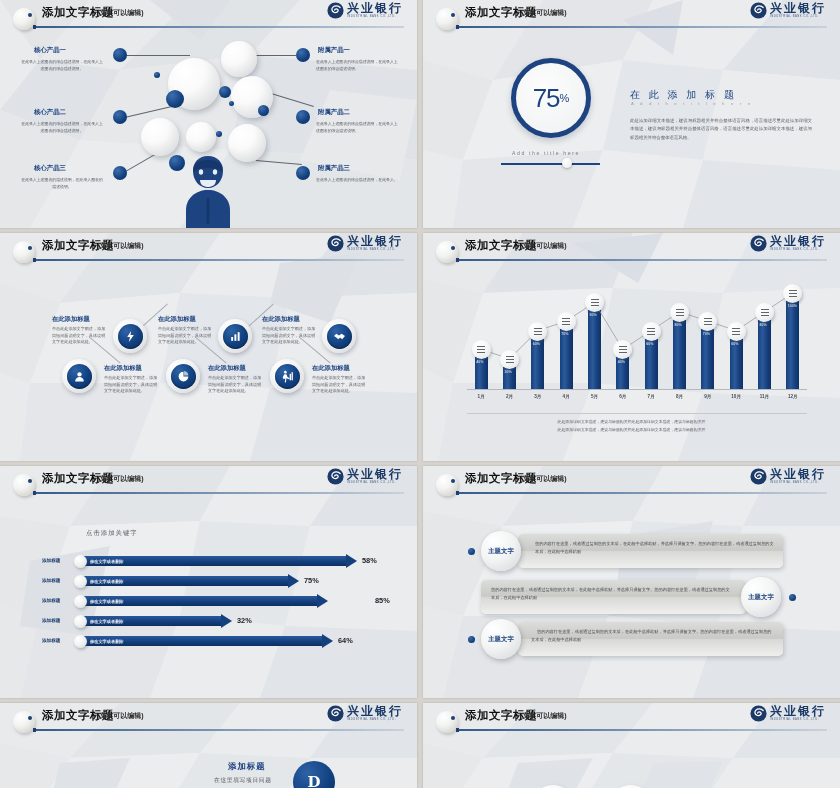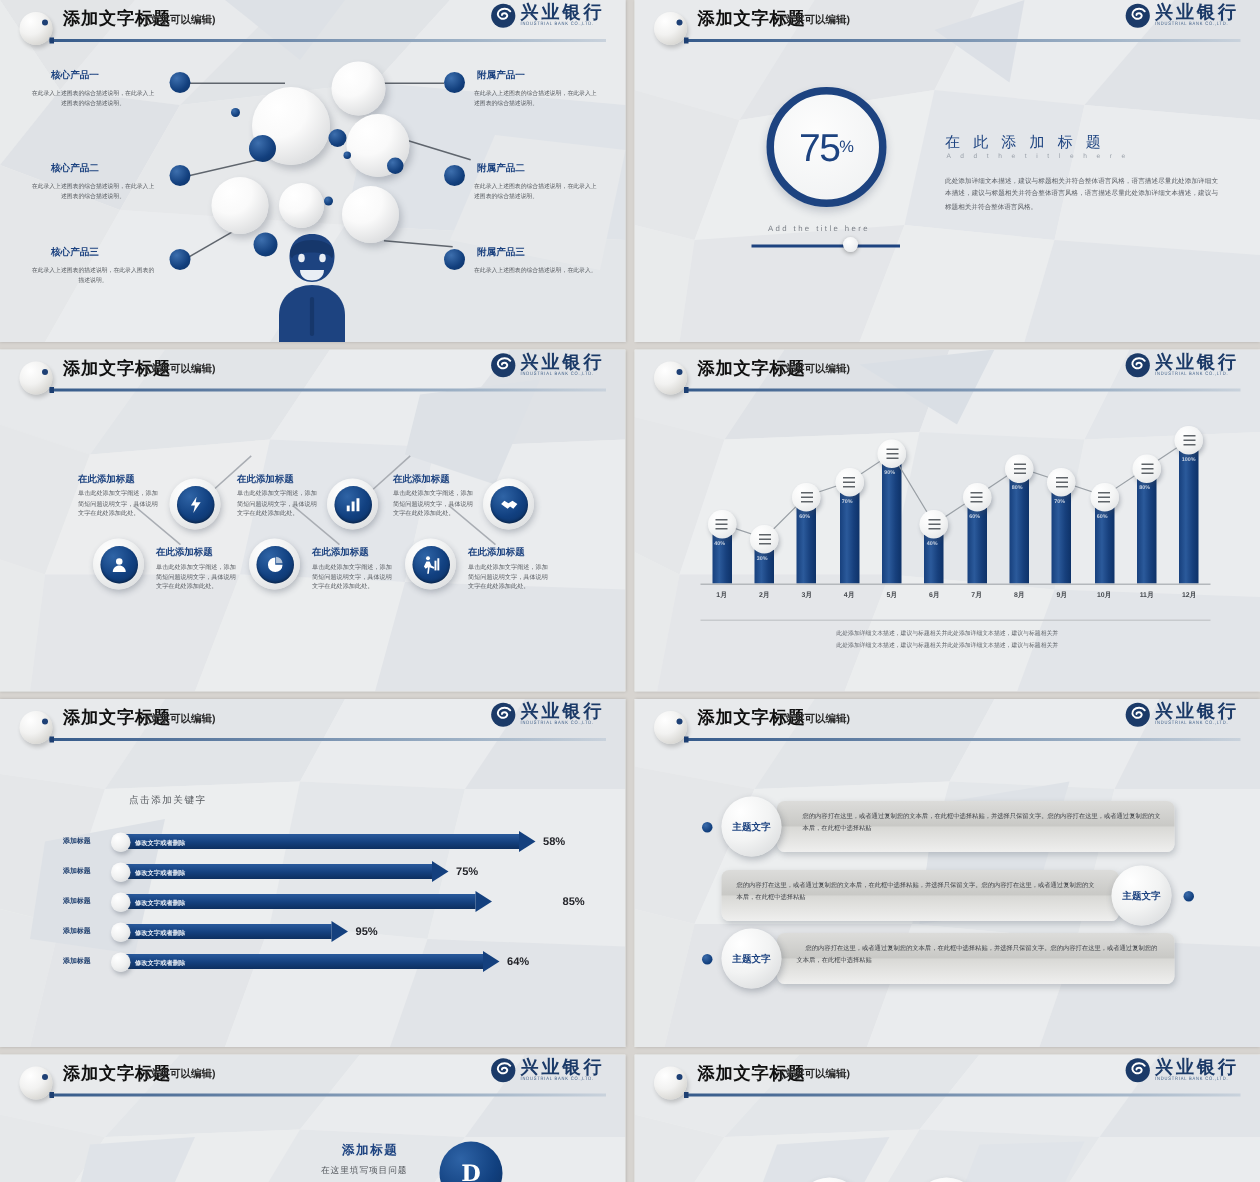--- a/index.html
+++ b/index.html
@@ -605,21 +605,21 @@
           <div class="arrowHead" style="left: 317px; top: 127.5px;"></div>
           <div class="arrowTxt" style="left: 90px; top: 133px;">修改文字或者删除</div>
           <div class="arrowPct" style="left: 333px; top: 130px; margin-left: 42px;">85%</div>
         </div>
         <div>
           <div class="arrowLbl" style="left: 42px; top: 152px;">添加标题</div>
           <div class="arrowBall" style="left: 74px; top: 148.5px;"></div>
           <div class="arrowBody" style="left: 81px; top: 150px; width: 140px;"></div>
           <div class="arrowHead" style="left: 221px; top: 147.5px;"></div>
           <div class="arrowTxt" style="left: 90px; top: 153px;">修改文字或者删除</div>
-          <div class="arrowPct" style="left: 237px; top: 150px;">95%</div>
+          <div class="arrowPct" style="left: 237px; top: 150px;">32%</div>
         </div>
         <div>
           <div class="arrowLbl" style="left: 42px; top: 172px;">添加标题</div>
           <div class="arrowBall" style="left: 74px; top: 168.5px;"></div>
           <div class="arrowBody" style="left: 81px; top: 170px; width: 241px;"></div>
           <div class="arrowHead" style="left: 322px; top: 167.5px;"></div>
           <div class="arrowTxt" style="left: 90px; top: 173px;">修改文字或者删除</div>
           <div class="arrowPct" style="left: 338px; top: 170px;">64%</div>
         </div>
       </div>

